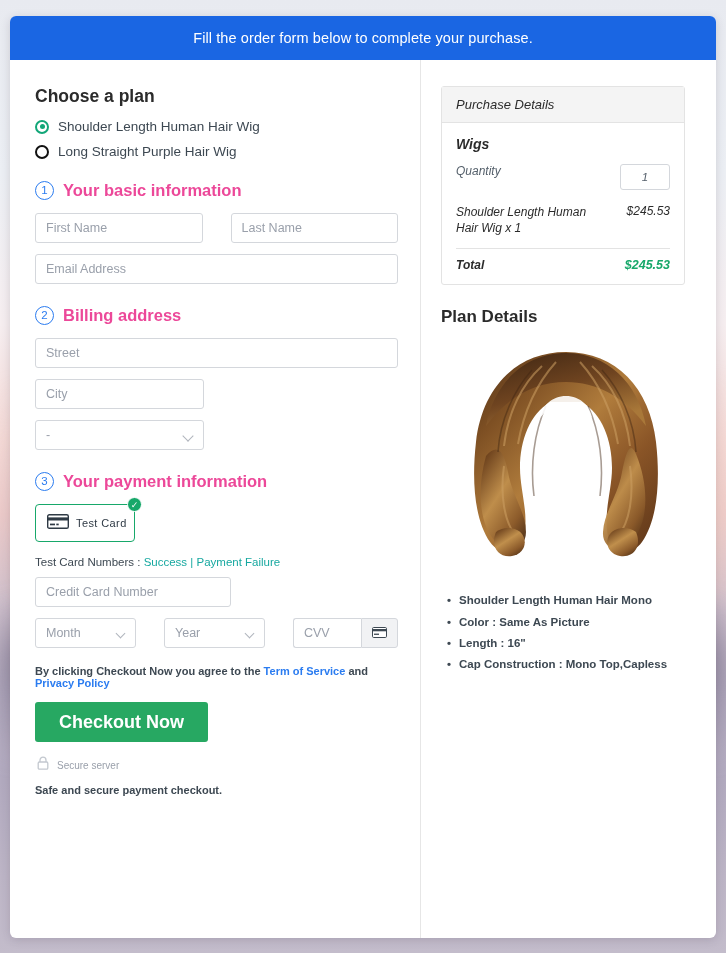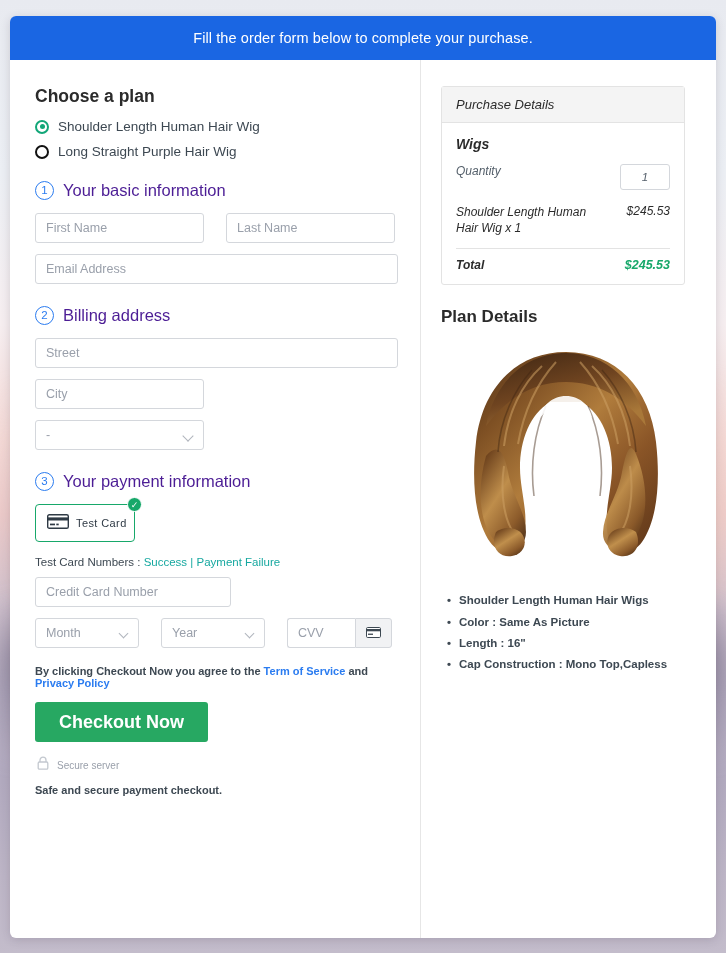--- a/index.html
+++ b/index.html
@@ -90,24 +90,24 @@
   .radio-label { font-size: 13.5px; color: #3d4852; }
 
   
   .step { display: flex; align-items: center; margin: 22px 0 13px 0; }
   .step-num {
     width: 19px; height: 19px; border-radius: 50%;
     border: 1.6px solid #2b7cf0; color: #2b7cf0;
     font-size: 11.5px; line-height: 16px; text-align: center;
     margin-right: 9px; flex: none; font-weight: 400;
   }
-  .step-text { font-size: 16.5px; color: #4c1d95; }
-
-  
-  .row { display: flex; gap: 22px; margin-bottom: 11px; text-align: center; }
+  .step-text { font-size: 16.5px; color: #ec4899; font-weight: bold; }
+
+  
+  .row { display: flex; gap: 28px; margin-bottom: 11px; text-align: center; }
   .fld {
     height: 30px;
     border: 1px solid #d4d7dc;
     border-radius: 3px;
     background: #fff;
     display: flex; align-items: center;
     padding: 0 10px;
     font-size: 12.5px;
     color: #9aa0ab;
     position: relative;
@@ -416,21 +416,21 @@
             <path d="M142 70 C 154 96, 158 130, 154 160"></path>
           </g>
 
           <path d="M50 196 C 44 210, 52 222, 66 220 C 78 218, 82 206, 76 198 C 70 191, 58 190, 50 196 Z" fill="url(#hairB)"></path>
           <path d="M190 196 C 196 210, 188 222, 174 220 C 162 218, 158 206, 164 198 C 170 191, 182 190, 190 196 Z" fill="url(#hairB)"></path>
           <path d="M120 60 C 106 60, 96 70, 94 82 C 104 70, 112 66, 120 66 C 128 66, 136 70, 146 82 C 144 70, 134 60, 120 60 Z" fill="#ffffff" opacity="0.9"></path>
         </svg>
       </div>
 
       <ul class="bullets">
-        <li>Shoulder Length Human Hair Wigs</li>
+        <li>Shoulder Length Human Hair Mono</li>
         <li>Color : Same As Picture</li>
         <li>Length : 16"</li>
         <li>Cap Construction : Mono Top,Capless</li>
       </ul>
 
     </div>
   </div>
 </div>
 
 </body></html>

